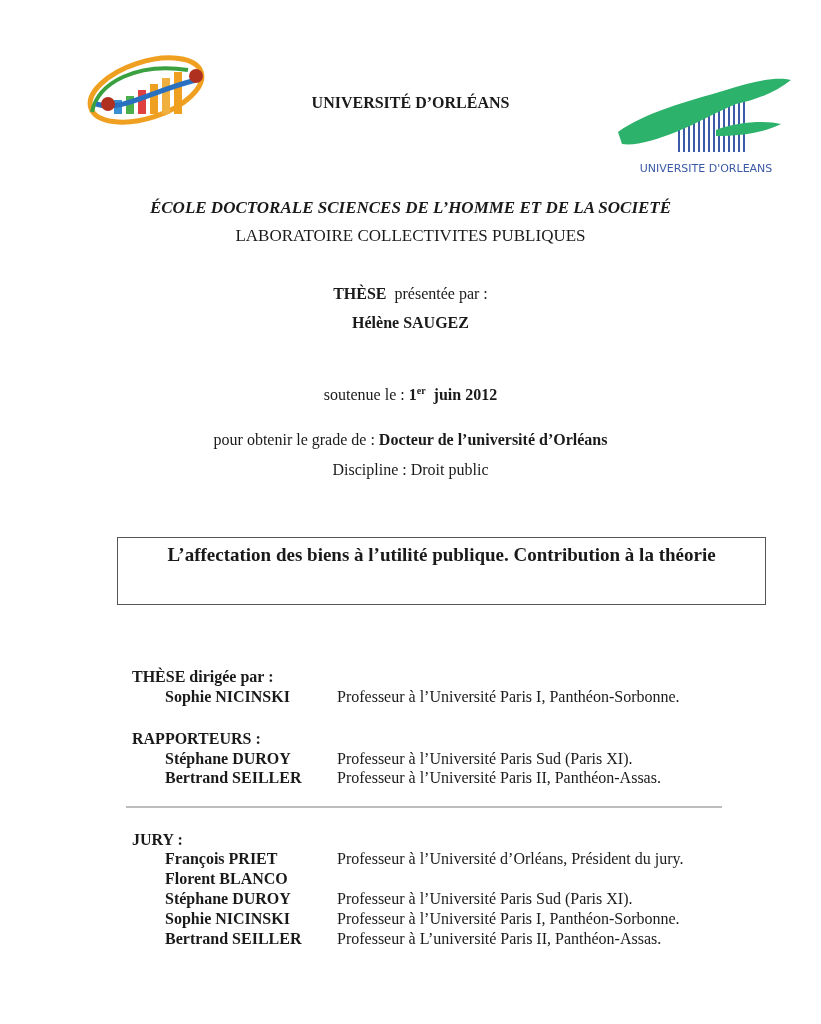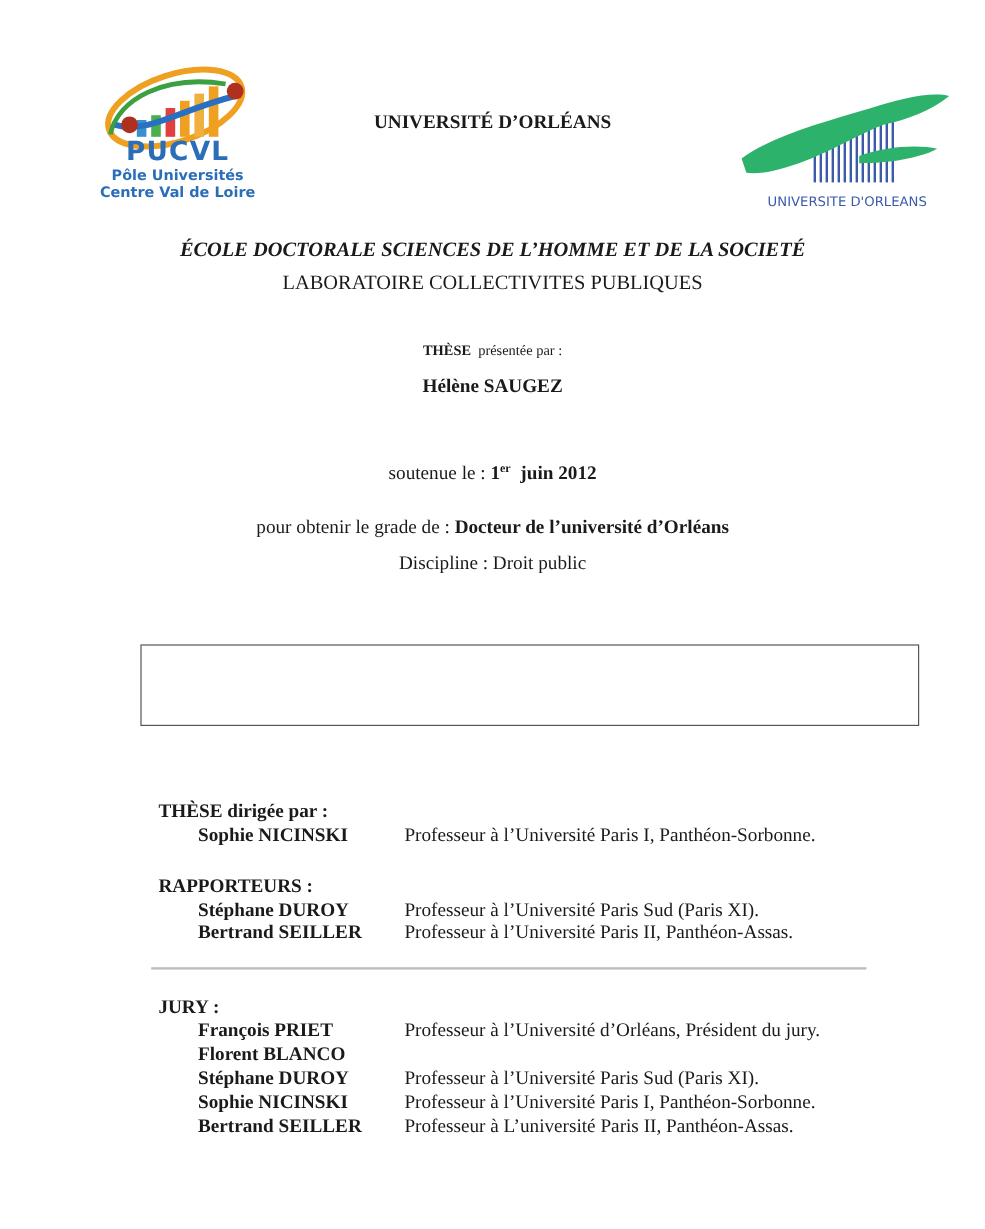--- a/index.html
+++ b/index.html
@@ -6,21 +6,21 @@
   body { width:821px; height:1024px; position:relative; overflow:hidden;
          font-family:"Liberation Serif", "DejaVu Serif", serif; color:#1a1a1a; }
   .abs { position:absolute; }
   .center { left:0; width:821px; text-align:center; }
   .b { font-weight:bold; }
   .logo-left { left:78px; top:52px; width:140px; height:130px; }
   .logo-right { left:616px; top:72px; width:180px; height:110px; }
   .univ { top:94px; font-size:16px; font-weight:bold; }
   .ecole { top:198px; font-size:17px; font-weight:bold; font-style:italic; }
   .labo { top:226px; font-size:17px; }
-  .these { top:285px; font-size:12px; }
+  .these { top:285px; font-size:16px; }
   .auteur { top:314px; font-size:16px; font-weight:bold; }
   .soutenue { top:385px; font-size:16px; }
   .soutenue sup { font-size:10px; }
   .grade { top:431px; font-size:16px; }
   .disc { top:461px; font-size:16px; }
   .titlebox { left:117px; top:537px; width:649px; height:68px; border:1px solid #555;
               box-sizing:border-box; text-align:center; font-size:19px; font-weight:bold;
               line-height:27px; padding-top:3px; }
   .sec { left:132px; font-size:16px; font-weight:bold; }
   .row { left:132px; width:620px; font-size:16px; height:20px; }
@@ -38,25 +38,20 @@
     <rect x="36" y="48" width="8" height="14" fill="#3a8fd0"></rect>
     <rect x="48" y="44" width="8" height="18" fill="#4bb04b"></rect>
     <rect x="60" y="38" width="8" height="24" fill="#e04040"></rect>
     <rect x="72" y="32" width="8" height="30" fill="#f0a020"></rect>
     <rect x="84" y="26" width="8" height="36" fill="#f0b040"></rect>
     <rect x="96" y="20" width="8" height="42" fill="#f0a020"></rect>
     <path d="M18 52 C 45 60, 70 40, 118 28" fill="none" stroke="#2a70c0" stroke-width="5"></path>
     <circle cx="30" cy="52" r="7" fill="#b03020"></circle>
     <circle cx="118" cy="24" r="7" fill="#b03020"></circle>
   </svg>
-  <div class="abs" style="left:0;top:62px;width:140px;text-align:center;font-family:'DejaVu Sans',sans-serif;font-weight:bold;color:#2a6db8;">
-    <div style="font-size:22px;letter-spacing:1px;">PUCVL</div>
-    <div style="font-size:12px;line-height:14px;">Pôle Universités</div>
-    <div style="font-size:12px;line-height:14px;">Centre Val de Loire</div>
-  </div>
 </div>
 
 <div class="abs logo-right">
   <svg width="180" height="90" viewBox="0 0 180 90">
     <g fill="#3b5aa8">
       <rect x="62" y="50" width="2" height="30"></rect>
         <rect x="67" y="48" width="2" height="32"></rect>
       <rect x="72" y="46" width="2" height="34"></rect>
         <rect x="77" y="44" width="2" height="36"></rect>
       <rect x="82" y="42" width="2" height="38"></rect>
@@ -92,20 +87,21 @@
   <span class="b">juin 2012</span>
 </div>
 
 <div class="abs center grade">
   <span>pour obtenir le grade de :</span>
   <span class="b">Docteur de l’université d’Orléans</span>
 </div>
 <div class="abs center disc">Discipline : Droit public</div>
 
 <div class="abs titlebox">
+  <div>L’affectation des biens à l’utilité publique. Contribution à la théorie</div>
 </div>
 
 <div class="abs sec" style="top:668px;">THÈSE dirigée par :</div>
 <div class="abs row" style="top:688px;">
   <span class="name">Sophie NICINSKI</span>
   <span class="role">Professeur à l’Université Paris I, Panthéon-Sorbonne.</span>
 </div>
 
 <div class="abs sec" style="top:730px;">RAPPORTEURS :</div>
 <div class="abs row" style="top:750px;">

